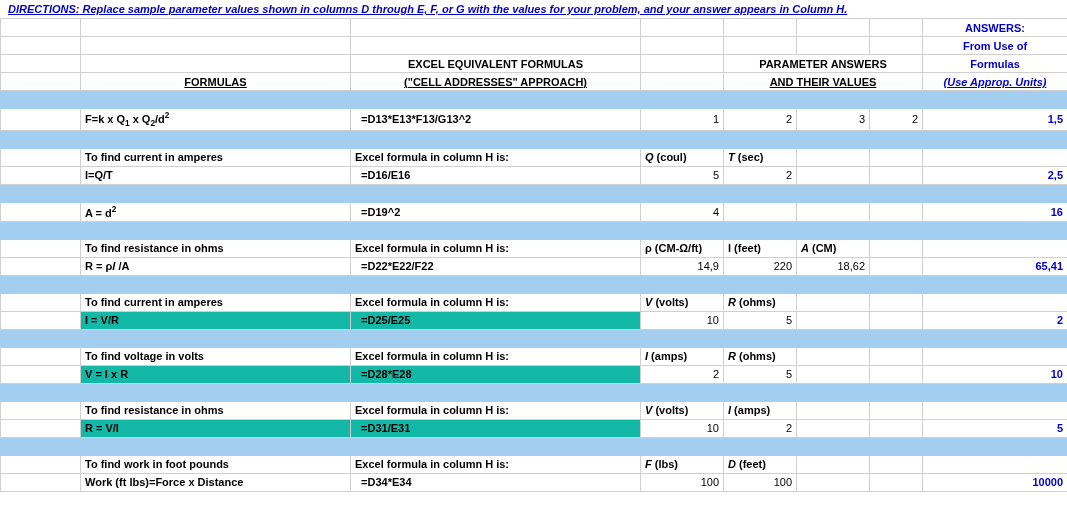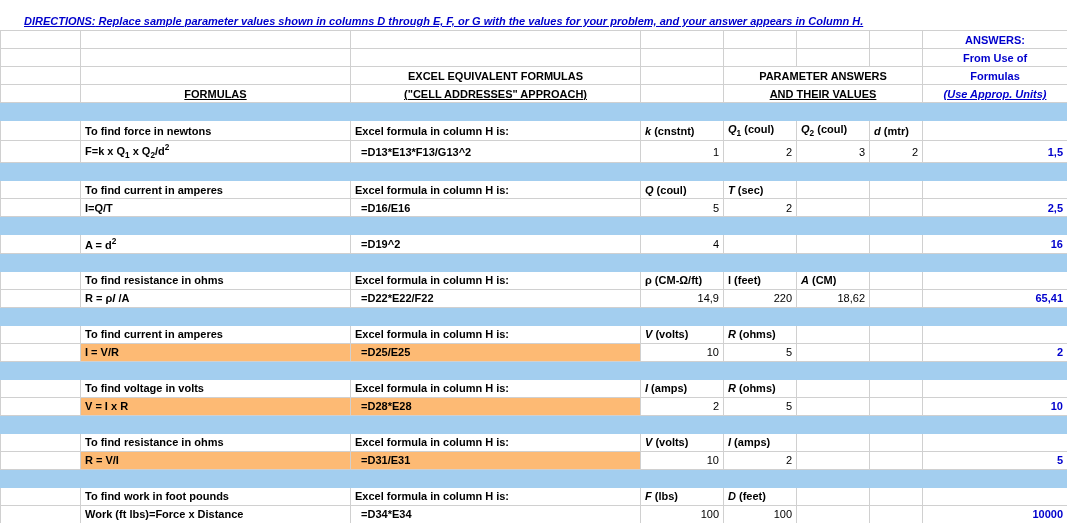--- a/index.html
+++ b/index.html
@@ -6,23 +6,22 @@
     body {
       font-family: Arial, sans-serif;
       font-size: 11px;
       background: #fff;
       width: 1067px;
     }
     .directions {
       color: #0000cc;
       font-style: italic;
       font-weight: bold;
-      padding: 3px 24px;
+      padding: 3px 8px;
       text-decoration: underline;
-      margin-top: 12px;
     }
     .directions-label {
       text-decoration: underline;
     }
     table {
       width: 100%;
       border-collapse: collapse;
       table-layout: fixed;
     }
     td, th {
@@ -46,21 +45,21 @@
     .answers-header {
       color: #0000cc;
       font-weight: bold;
       text-align: center;
     }
     .blue-band td {
       background: #a3ceef;
       border: 1px solid #a3ceef;
     }
     .yellow-cell {
-      background: #fdba74;
+      background: #14b8a6;
       margin-left: 16px;
     }
     .bold { font-weight: bold; }
     .right { text-align: right; }
     .answer-val {
       color: #0000cc;
       font-weight: bold;
       text-align: right;
     }
     .col-a { width: 80px; }
@@ -134,30 +133,20 @@
         <td></td>
         <td></td>
         <td></td>
         <td></td>
         <td></td>
         <td></td>
         <td></td>
       </tr>
       <tr>
         <td></td>
-        <td class="bold">To find force in newtons</td>
-        <td class="bold">Excel formula in column H is:</td>
-        <td class="bold"><i>k</i> (cnstnt)</td>
-        <td class="bold"><i>Q</i><sub>1</sub> (coul)</td>
-        <td class="bold"><i>Q</i><sub>2</sub> (coul)</td>
-        <td class="bold"><i>d</i> (mtr)</td>
-        <td></td>
-      </tr>
-      <tr>
-        <td></td>
         <td class="bold">F=k x Q<sub>1</sub> x Q<sub>2</sub>/d<sup>2</sup></td>
         <td class="bold">&nbsp;&nbsp;=D13*E13*F13/G13^2</td>
         <td class="right">1</td>
         <td class="right">2</td>
         <td class="right">3</td>
         <td class="right">2</td>
         <td class="answer-val">1,5</td>
       </tr>
       <tr class="blue-band">
         <td></td>

